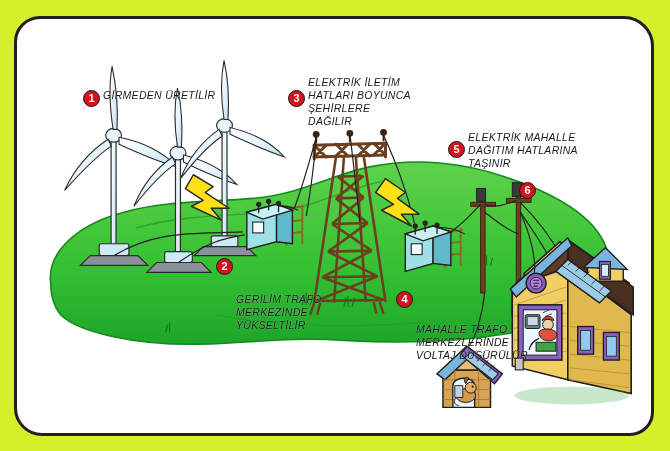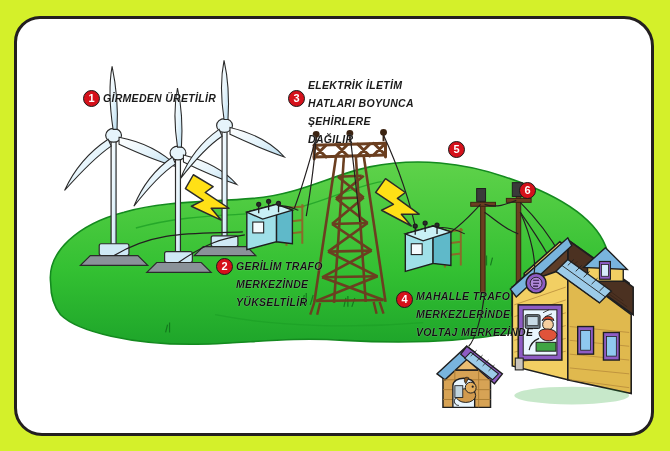--- a/index.html
+++ b/index.html
@@ -34,30 +34,30 @@
     font-size:11px;
     font-weight:bold;
     line-height:15px;
     text-align:center;
     font-family:"Liberation Sans", sans-serif;
     box-sizing:border-box;
     margin-top:1px;
   }
   .ctext{
     font-family:"Liberation Sans", sans-serif;
-    font-weight:bold;
+    font-weight:normal;
     font-style:italic;
     font-size:10.5px;
-    line-height:18px;
+    line-height:13px;
     letter-spacing:0.3px;
     color:#1a1a1a;
     white-space:pre-line;
     text-shadow:0 0 1px rgba(255,255,255,0.65);
   }
-  .on-green .ctext{ color:#121212; }
+  .on-green .ctext{ color:#121212;margin-top:36px; }
   
   #callout-1{left:66px;top:70px;}
   #callout-2{left:199px;top:238px;}
   #callout-3{left:271px;top:57px;}
   #callout-3 .badge{margin-top:14px;}
   #callout-4{left:379px;top:268px;}
   #callout-4 .badge{margin-top:4px;}
   #callout-5{left:431px;top:112px;}
   #callout-5 .badge{margin-top:10px;}
   #callout-6{left:502px;top:152px;}
@@ -381,25 +381,28 @@
       <div class="ctext">ELEKTRİK İLETİM
 HATLARI BOYUNCA
 ŞEHİRLERE
 DAĞILIR</div>
     </div>
 
     <div class="callout on-green" id="callout-4">
       <div class="badge">4</div>
       <div class="ctext">MAHALLE TRAFO
 MERKEZLERİNDE
-VOLTAJ MERKEZİNDE</div>
+VOLTAJ DÜŞÜRÜLÜR</div>
     </div>
 
     <div class="callout" id="callout-5">
       <div class="badge">5</div>
+      <div class="ctext">ELEKTRİK MAHALLE
+DAĞITIM HATLARINA
+TAŞINIR</div>
     </div>
 
     <div class="callout" id="callout-6">
       <div class="badge">6</div>
     </div>
 
   </div>
 </div>
 
 </body></html>

